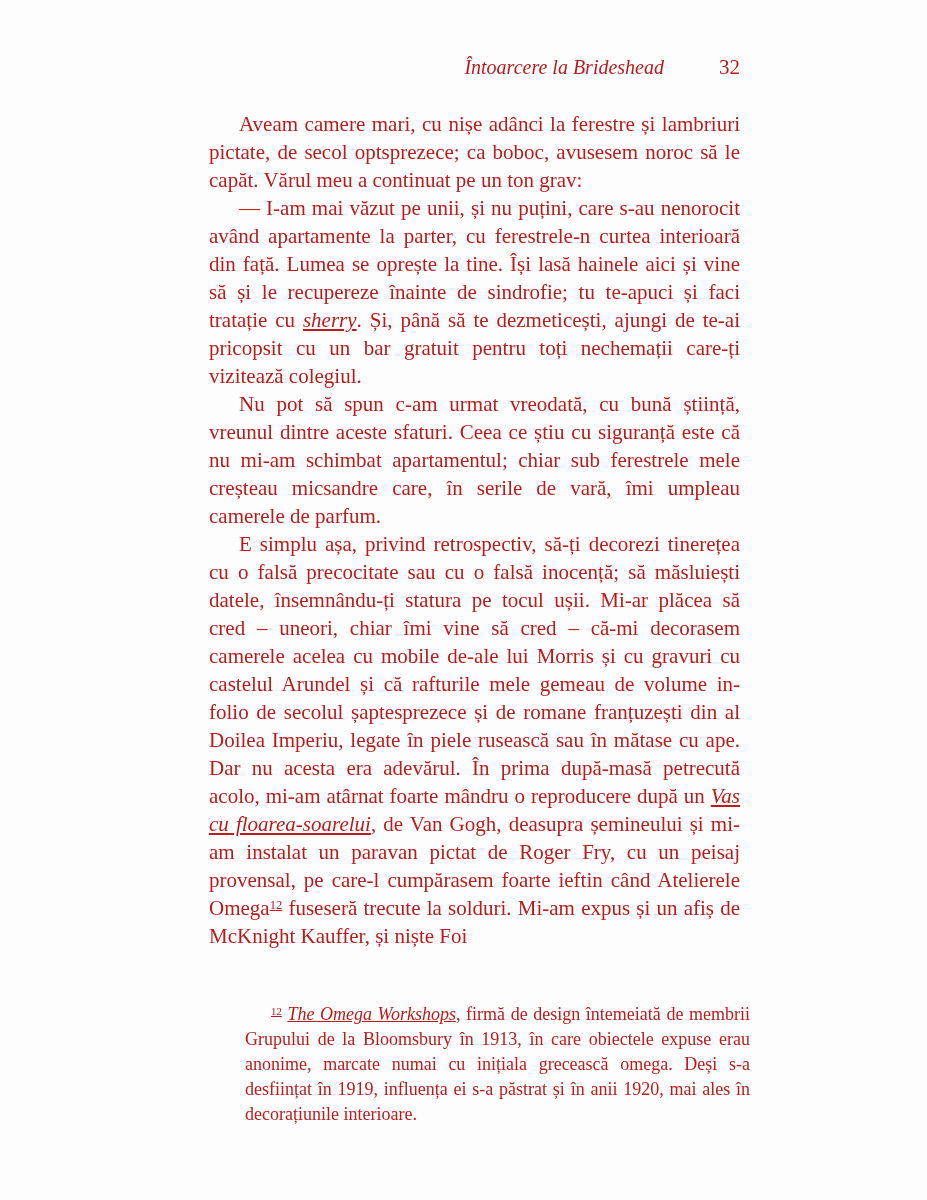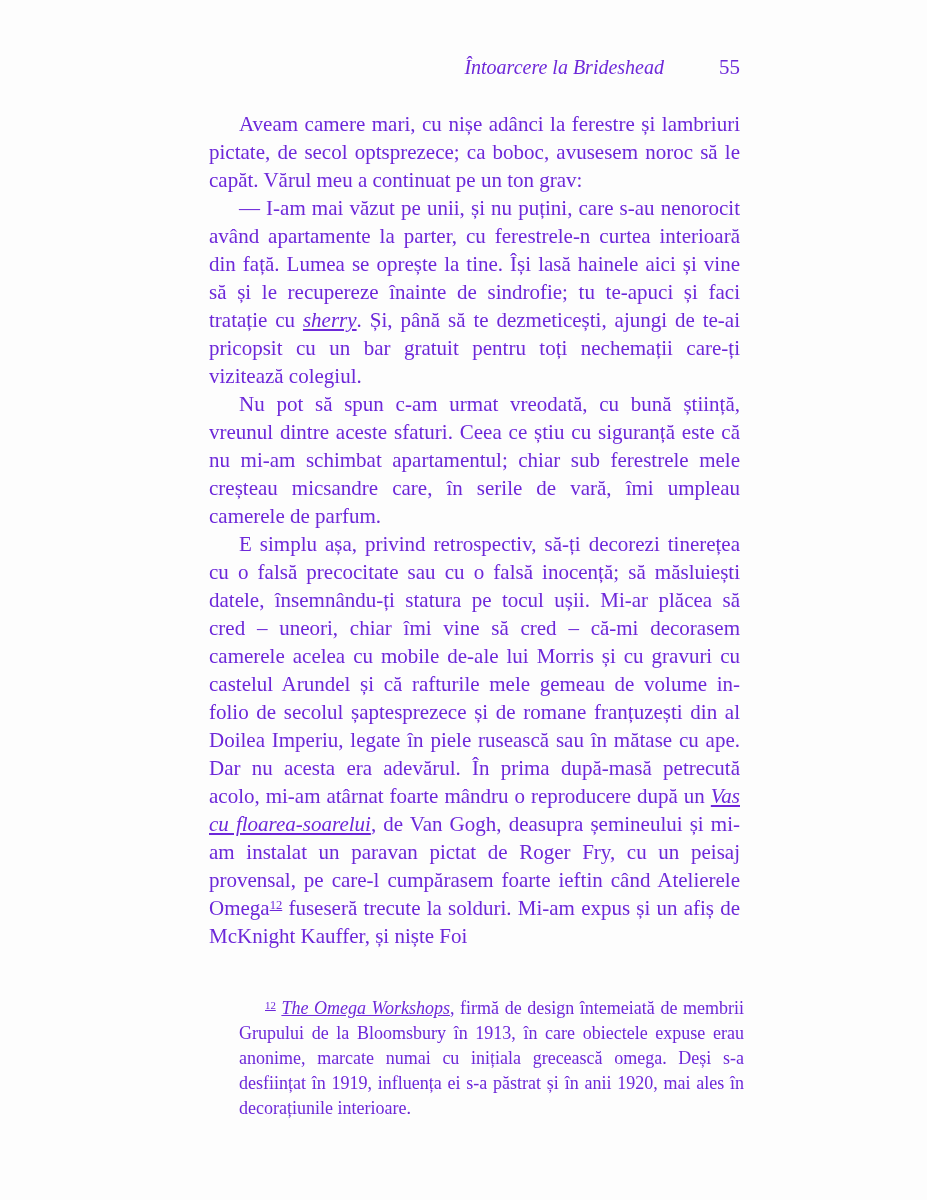--- a/index.html
+++ b/index.html
@@ -8,21 +8,21 @@
     background: #ffffff;
   }
   .page {
     position: relative;
     width: 927px;
     height: 1200px;
     background: #fdfdfd;
     box-sizing: border-box;
     padding: 55px 187px 0 209px;
     font-family: "Liberation Serif", "DejaVu Serif", serif;
-    color: #6d28d9;
+    color: #b91c1c;
     overflow: hidden;
   }
   .running-head {
     display: flex;
     justify-content: flex-end;
     align-items: baseline;
     gap: 55px;
     font-size: 20px;
     line-height: 24px;
     margin-bottom: 31px;
@@ -50,21 +50,21 @@
     position: absolute;
     top: 992px;
     left: 235px;
     width: 505px;
     font-size: 18px;
     line-height: 25px;
     text-align: justify;
     text-indent: 26px;
     hyphens: auto;
     -webkit-hyphens: auto;
-    margin: 4px;
+    margin: 10px;
   }
   .it {
     font-style: italic;
     text-decoration: underline;
   }
   sup {
     font-size: 0.6em;
     line-height: 0;
     vertical-align: baseline;
     position: relative;
@@ -72,21 +72,21 @@
     text-decoration: underline;
   }
 </style>
 </head>
 <body>
 
 <div class="page">
 
   <header class="running-head">
     <span class="head-title">Întoarcere la Brideshead</span>
-    <span class="head-number">55</span>
+    <span class="head-number">32</span>
   </header>
 
   <main class="body-text">
     <p><span>Aveam camere mari, cu nișe adânci la ferestre și lambriuri pictate, de secol optsprezece; ca boboc, avusesem noroc să le capăt. Vărul meu a continuat pe un ton grav:</span></p>
     <p><span>— I-am mai văzut pe unii, și nu puțini, care s-au nenorocit având apartamente la parter, cu ferestrele-n curtea interioară din față. Lumea se oprește la tine. Își lasă hainele aici și vine să și le recupereze înainte de sindrofie; tu te-apuci și faci tratație cu </span><span class="it">sherry</span><span>. Și, până să te dezmeticești, ajungi de te-ai pricopsit cu un bar gratuit pentru toți nechemații care-ți vizitează colegiul.</span></p>
     <p><span>Nu pot să spun c-am urmat vreodată, cu bună știință, vreunul dintre aceste sfaturi. Ceea ce știu cu siguranță este că nu mi-am schimbat apartamentul; chiar sub ferestrele mele creșteau micsandre care, în serile de vară, îmi umpleau camerele de parfum.</span></p>
     <p><span>E simplu așa, privind retrospectiv, să-ți decorezi tinerețea cu o falsă precocitate sau cu o falsă inocență; să măsluiești datele, însemnându-ți statura pe tocul ușii. Mi-ar plăcea să cred – uneori, chiar îmi vine să cred – că-mi decorasem camerele acelea cu mobile de-ale lui Morris și cu gravuri cu castelul Arundel și că rafturile mele gemeau de volume in-folio de secolul șaptesprezece și de romane franțuzești din al Doilea Imperiu, legate în piele rusească sau în mătase cu ape. Dar nu acesta era adevărul. În prima după-masă petrecută acolo, mi-am atârnat foarte mândru o reproducere după un </span><span class="it">Vas cu floarea-soarelui</span><span>, de Van Gogh, deasupra șemineului și mi-am instalat un paravan pictat de Roger Fry, cu un peisaj provensal, pe care-l cumpărasem foarte ieftin când Atelierele Omega</span><sup>12</sup><span> fuseseră trecute la solduri. Mi-am expus și un afiș de McKnight Kauffer, și niște Foi</span></p>
   </main>
 
   <footer class="footnote"><sup>12</sup><span> </span><span class="it">The Omega Workshops</span><span>, firmă de design întemeiată de membrii Grupului de la Bloomsbury în 1913, în care obiectele expuse erau anonime, marcate numai cu inițiala grecească omega. Deși s-a desființat în 1919, influența ei s-a păstrat și în anii 1920, mai ales în decorațiunile interioare.</span></footer>

